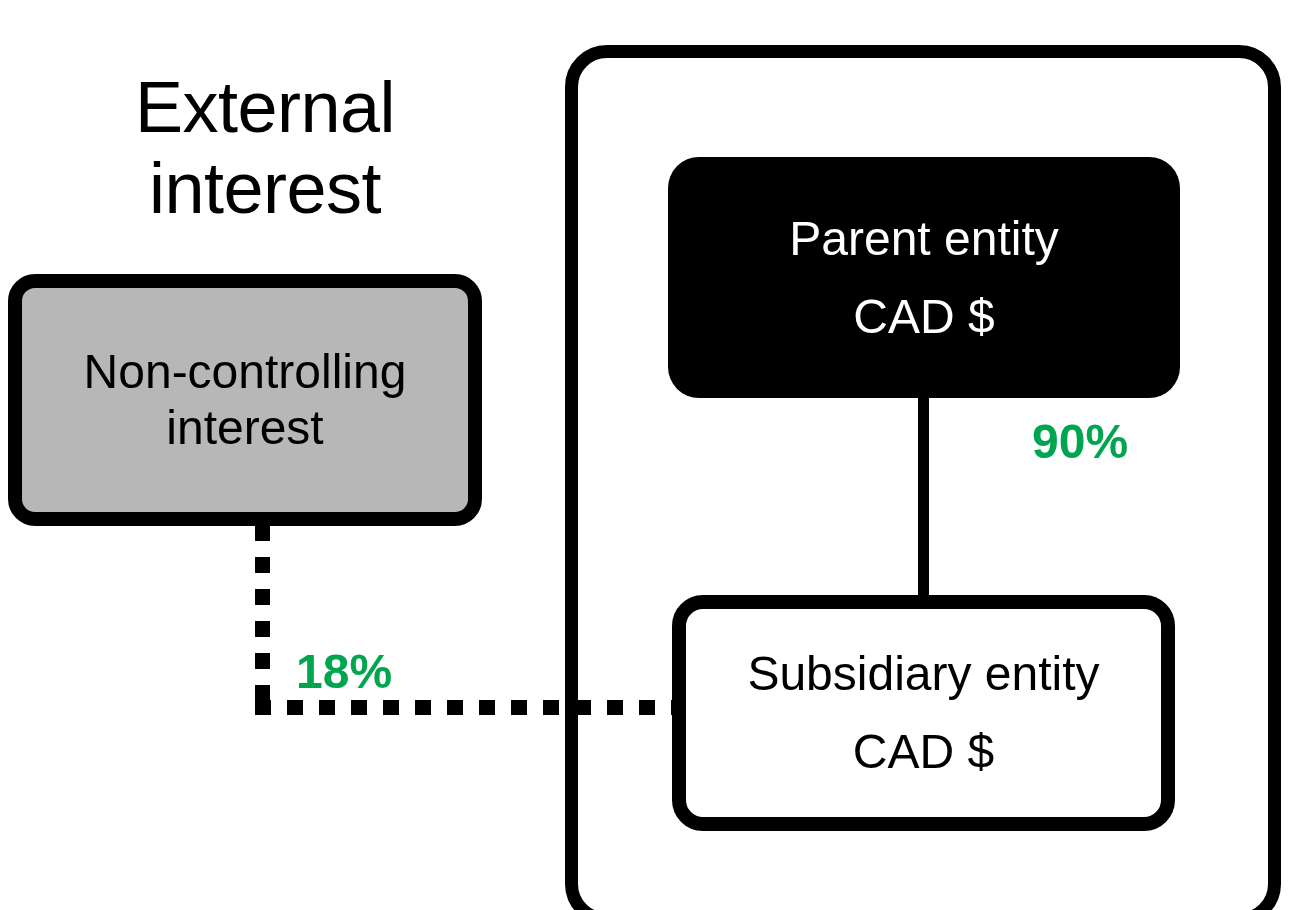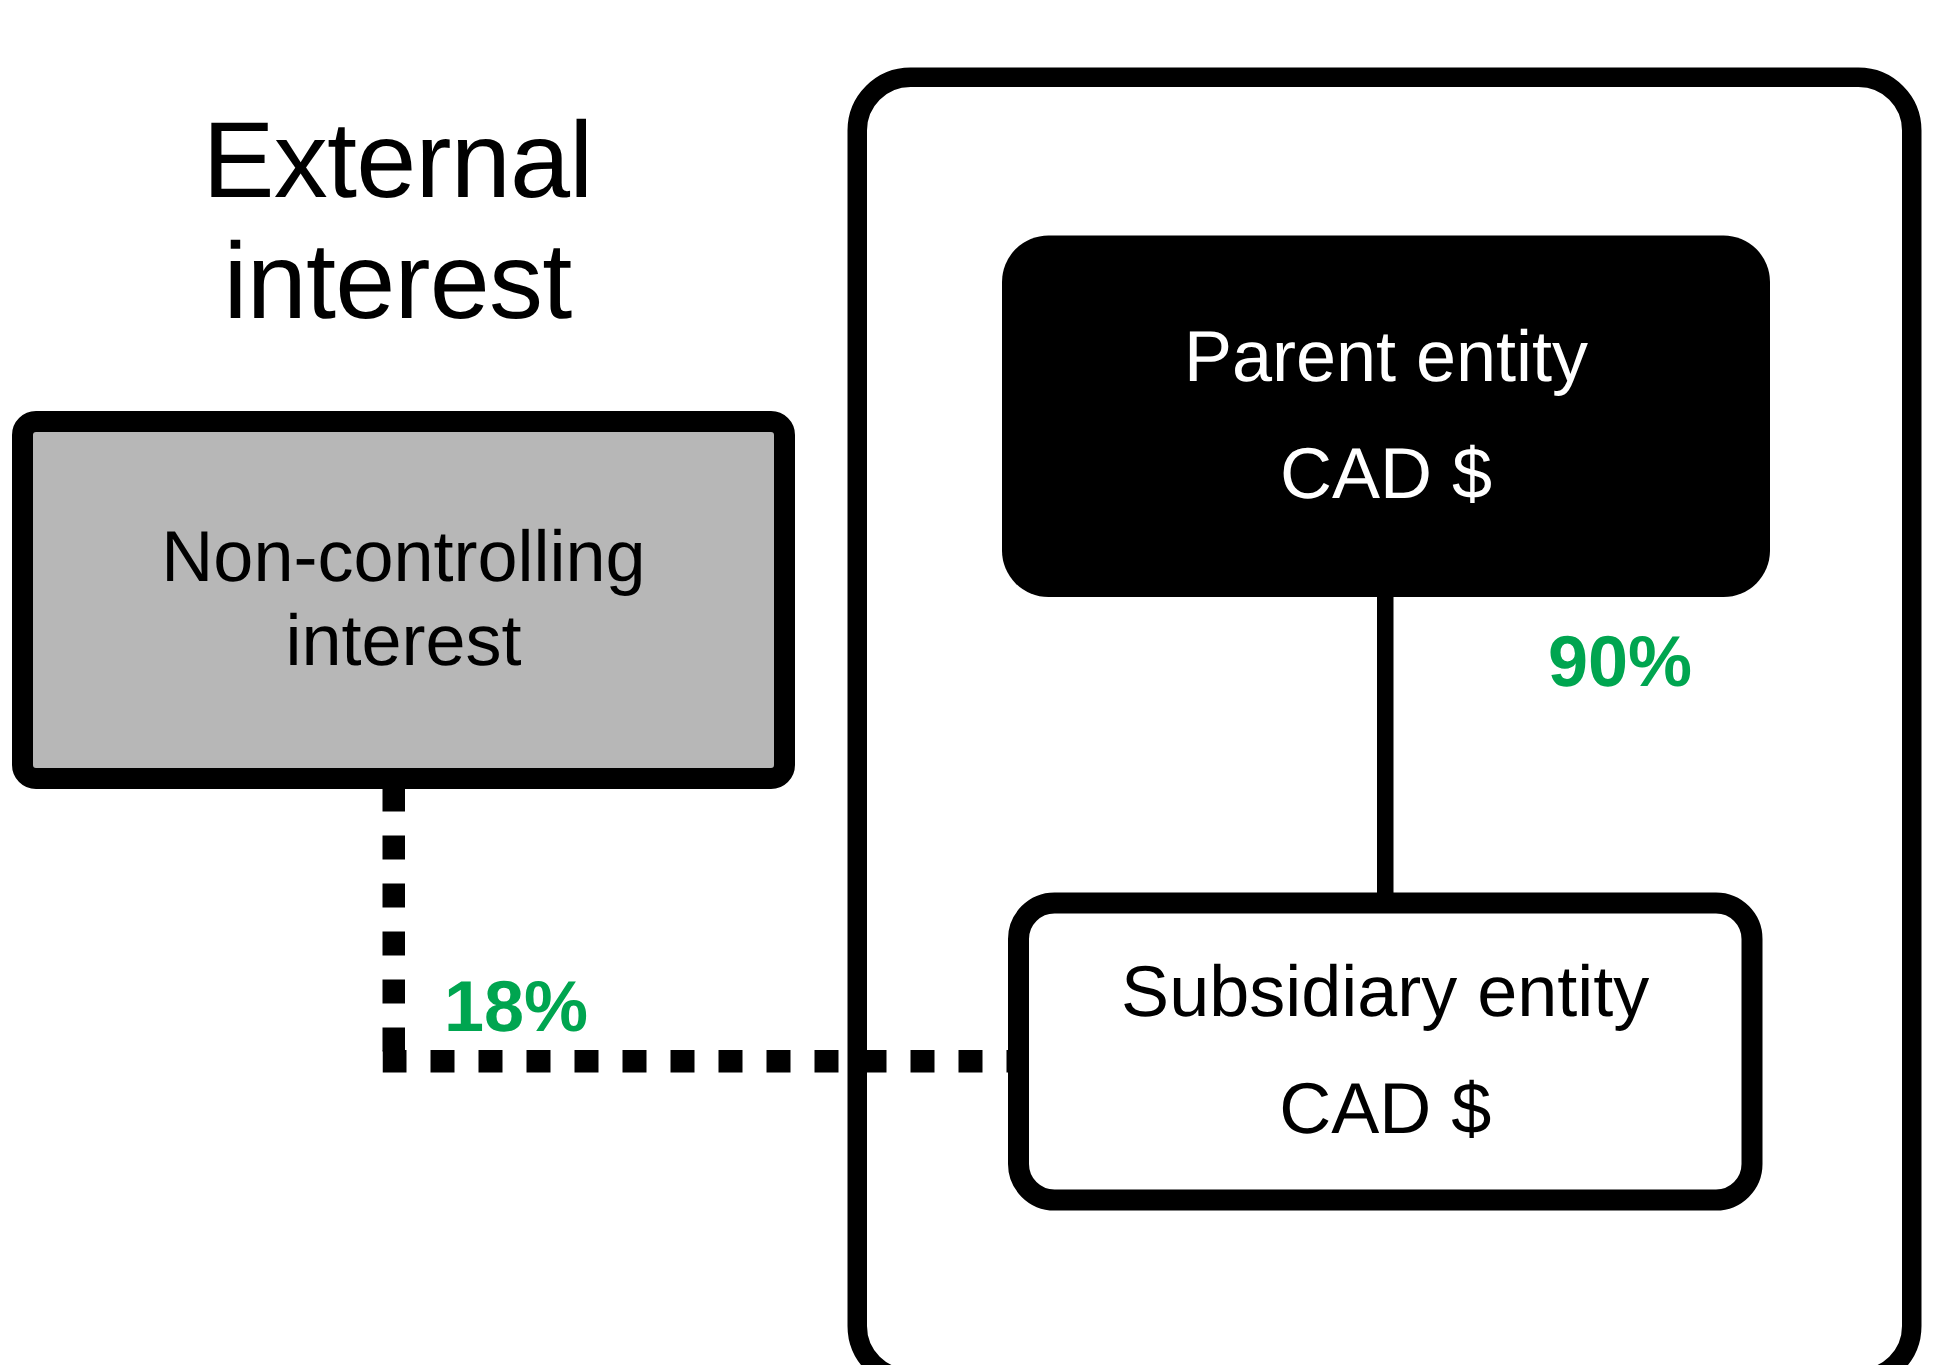--- a/index.html
+++ b/index.html
@@ -61,47 +61,47 @@
     font-size: 48px;
     line-height: 1.0;
   }
   .node .node-line-1 { display: block; }
   .node .node-line-2 { display: block; margin-top: 30px; }
 
   
   .node-nci {
     left: 8px;
     top: 237px;
-    width: 522px;
+    width: 474px;
     height: 252px;
     background: #b7b7b7;
     border: 14px solid #000000;
     color: #000000;
-    border-radius: 16px;
+    border-radius: 27px;
   }
   .node-nci .node-line-1 { margin: 0; }
   .node-nci .node-line-2 { margin-top: 8px; }
 
   
   .node-parent {
     left: 668px;
     top: 120px;
     width: 512px;
     height: 241px;
     background: #000000;
     border: 0;
     color: #ffffff;
   }
 
   
   .node-subsidiary {
     left: 672px;
     top: 558px;
     width: 503px;
-    height: 212px;
+    height: 236px;
     background: #ffffff;
     border: 14px solid #000000;
     color: #000000;
   }
 
   
   
   .conn-solid-vertical {
     position: absolute;
     left: 918px;

